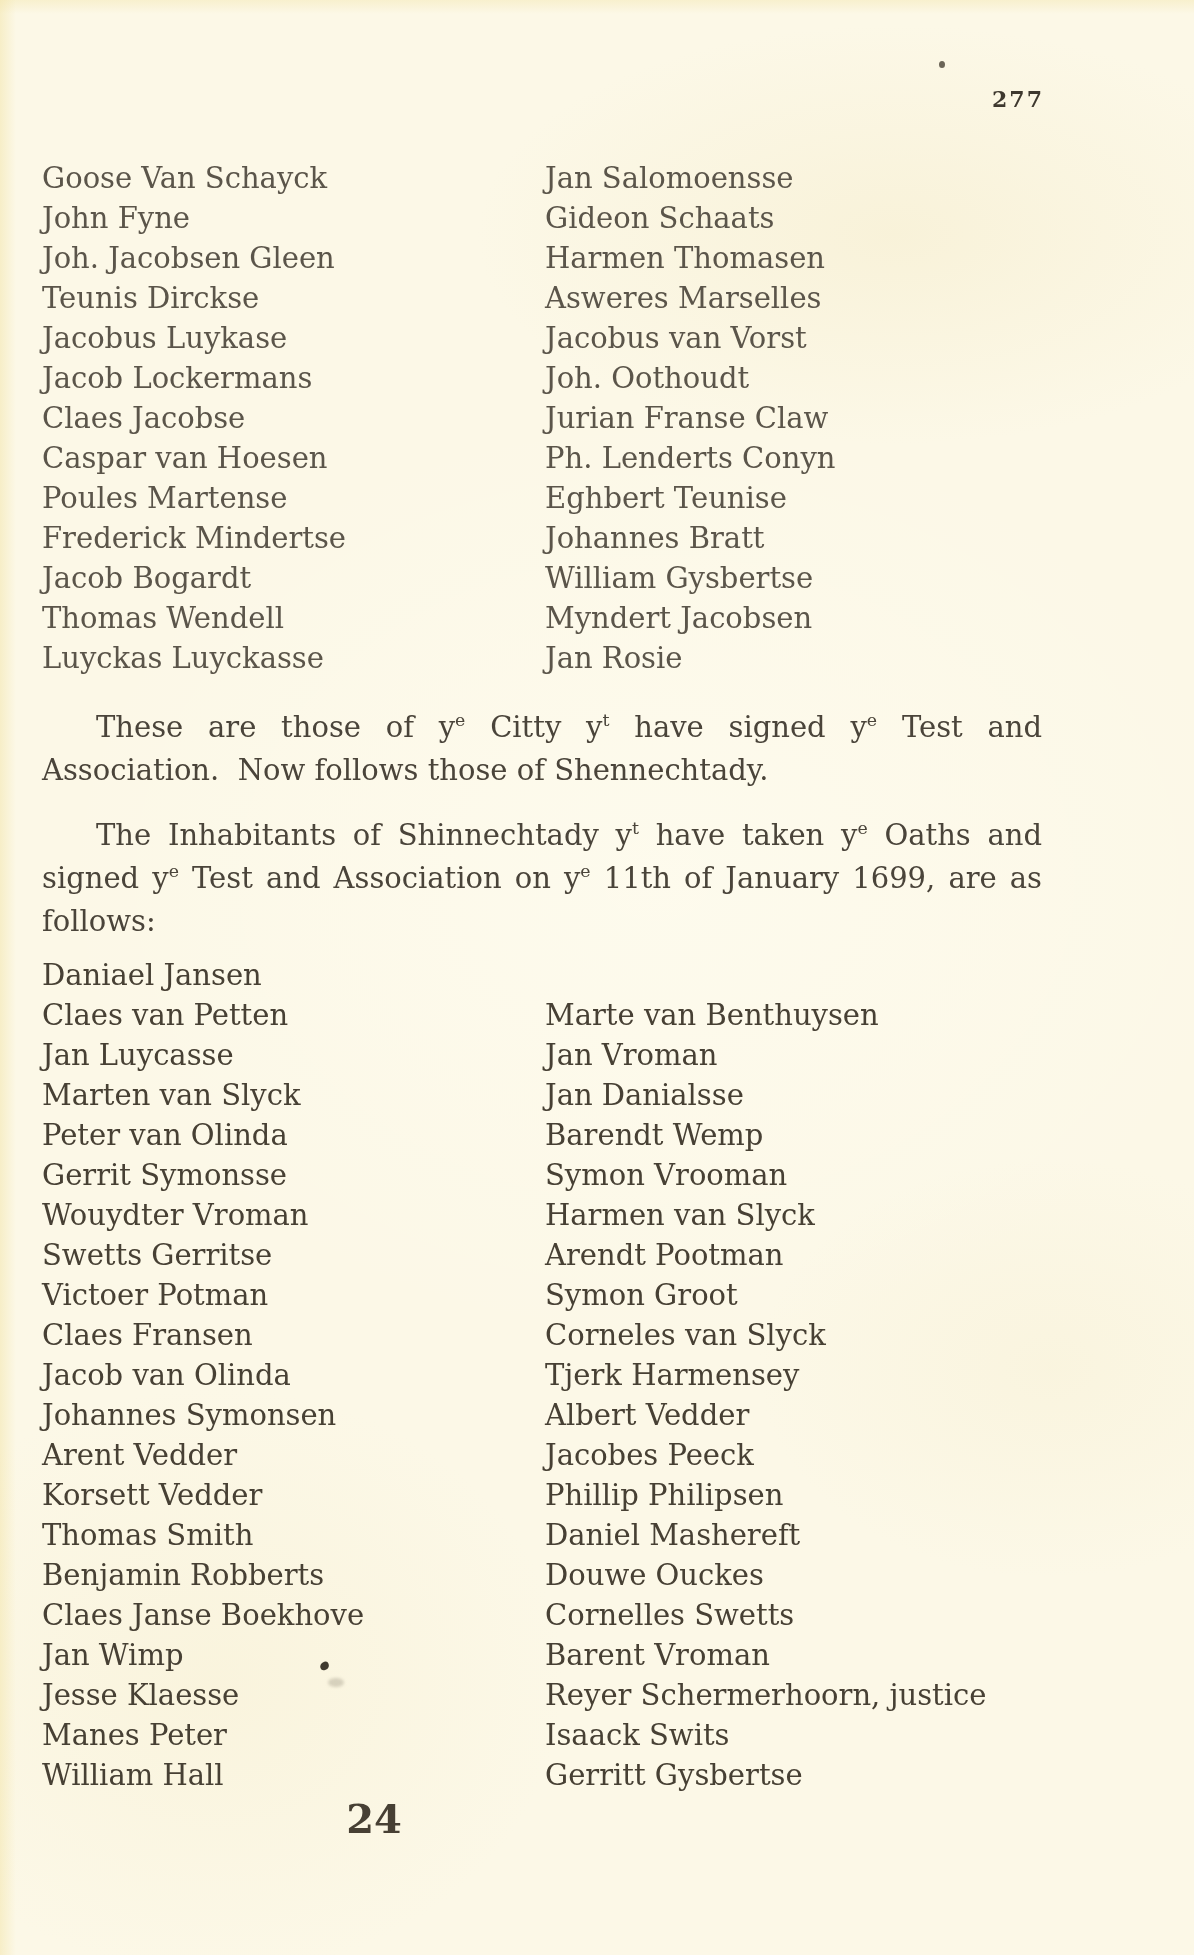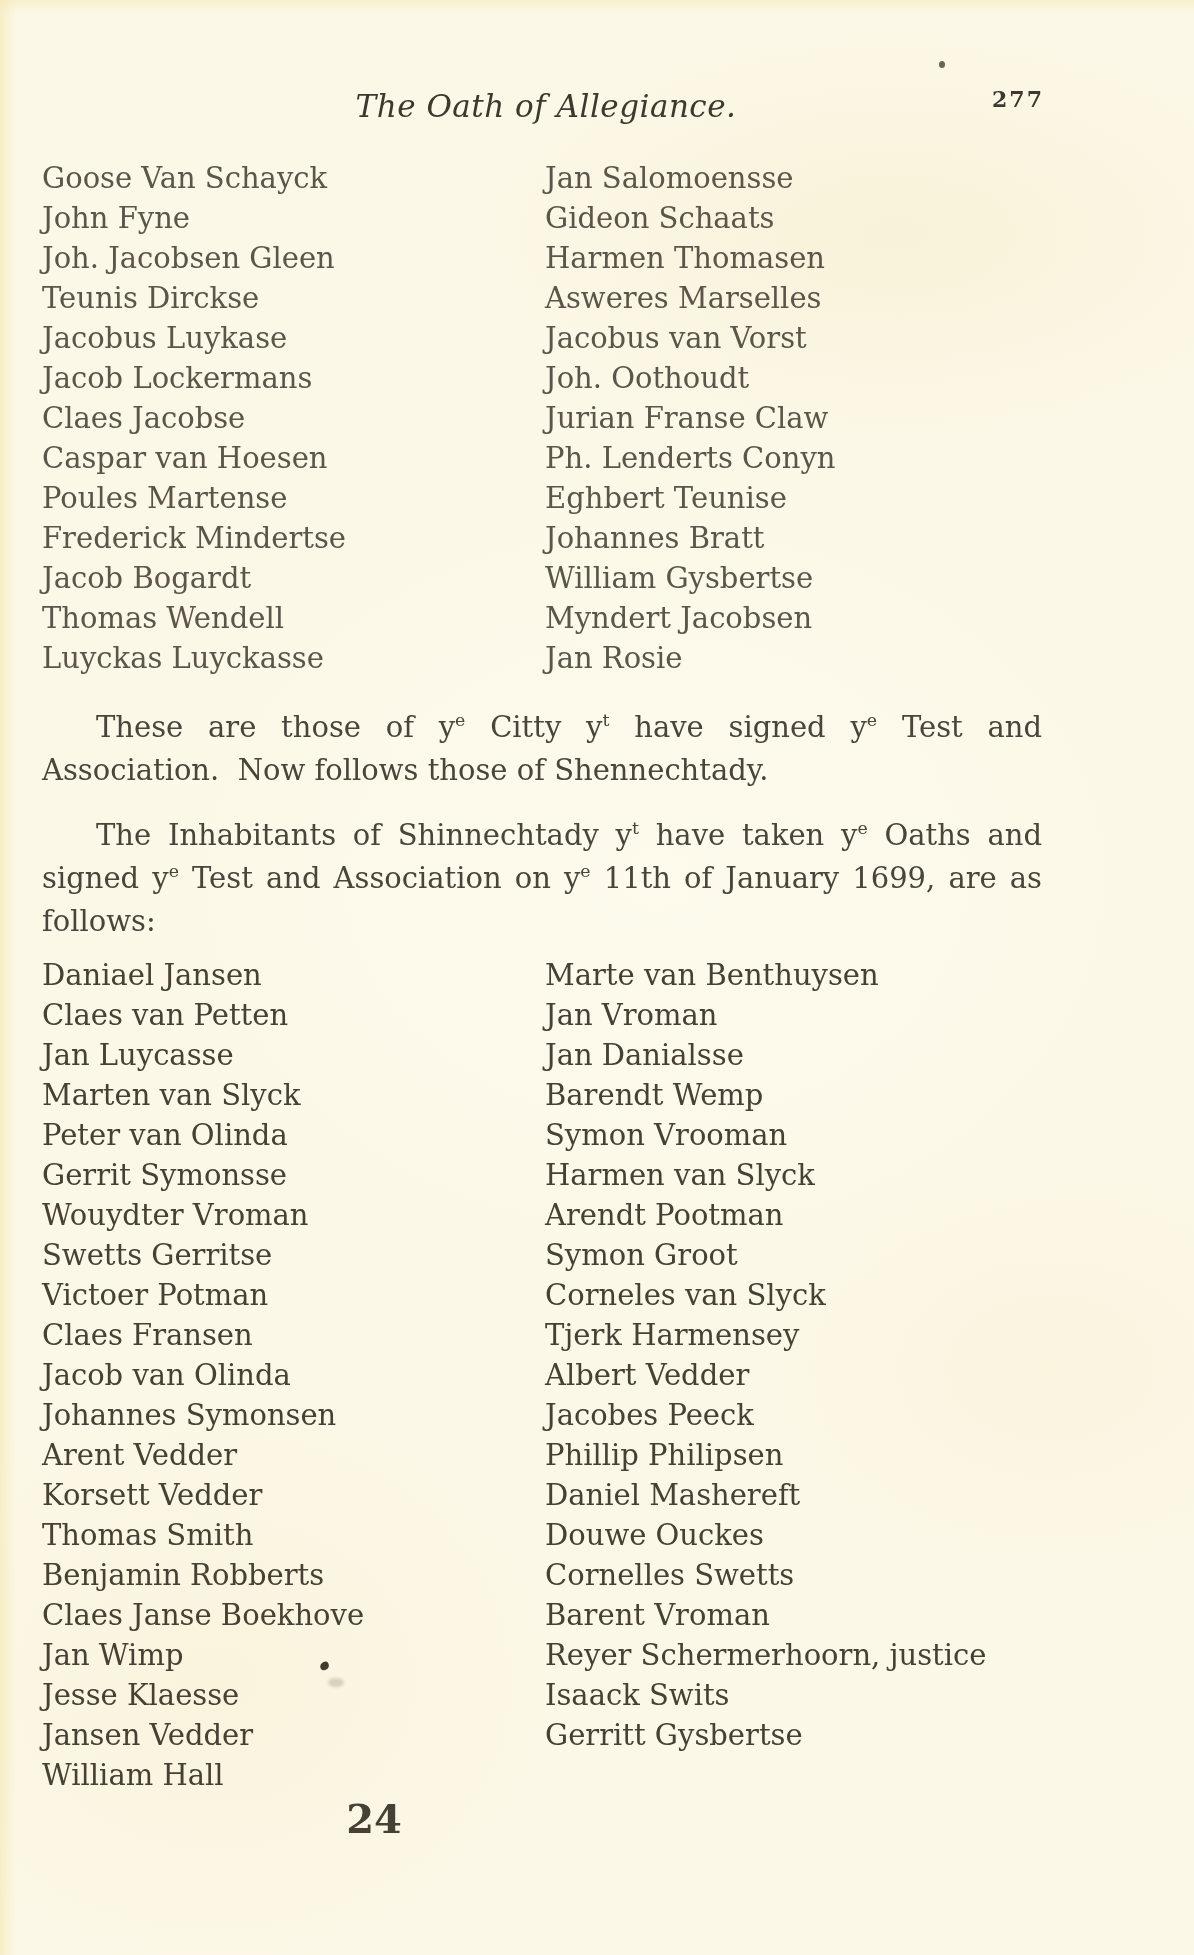--- a/index.html
+++ b/index.html
@@ -24,21 +24,21 @@
     position: absolute; left: 0; right: 0; text-align: center;
     font-style: italic; font-size: 31px; letter-spacing: .5px;
     color: var(--ink-header, #3e382e);
   }
   .page-number {
     position: absolute; right: 6px; top: -2px;
     font-weight: bold; font-size: 22px; letter-spacing: 2px;
     color: var(--ink-header, #39332a);
   }
 
-  .name-columns { display: flex; }
+  .name-columns { display: flex; align-items: flex-end; }
   .list1 { margin-top: 26px; }
   .list2 { margin-top: 12px; }
   .col-left { width: 503px; flex: none; }
   .col-right { flex: 1; }
   .name-line { font-size: 29px; line-height: 40px; white-space: nowrap; }
   .list1 .name-line { color: var(--ink-list-faded, #5b554a); }
   .list2 .name-line { color: var(--ink-list-dark, #474034); }
 
   .para {
     width: 1000px; margin: 0;
@@ -63,21 +63,20 @@
     background: #403a2f; border-radius: 60% 40% 55% 45%; transform: rotate(-20deg); }
   .speck-smudge { left: 328px; top: 1678px; width: 16px; height: 9px;
     background: rgba(122,114,96,.28); border-radius: 50%; filter: blur(1.5px); }
 </style>
 </head>
 <body>
 
 <div class="content">
 
   <header class="page-header">
-    <div class="running-title">The Oath of Allegiance.</div>
     <div class="page-number">277</div>
   </header>
 
   <section class="name-columns list1">
     <div class="col-left">
         <div class="name-line">Goose Van Schayck</div>
         <div class="name-line">John Fyne</div>
         <div class="name-line">Joh. Jacobsen Gleen</div>
         <div class="name-line">Teunis Dirckse</div>
         <div class="name-line">Jacobus Luykase</div>
@@ -125,21 +124,21 @@
         <div class="name-line">Claes Fransen</div>
         <div class="name-line">Jacob van Olinda</div>
         <div class="name-line">Johannes Symonsen</div>
         <div class="name-line">Arent Vedder</div>
         <div class="name-line">Korsett Vedder</div>
         <div class="name-line">Thomas Smith</div>
         <div class="name-line">Benjamin Robberts</div>
         <div class="name-line">Claes Janse Boekhove</div>
         <div class="name-line">Jan Wimp</div>
         <div class="name-line">Jesse Klaesse</div>
-        <div class="name-line">Jansen Vedder</div>
+        <div class="name-line">Manes Peter</div>
         <div class="name-line">William Hall</div>
       </div>
     <div class="col-right">
         <div class="name-line">Marte van Benthuysen</div>
         <div class="name-line">Jan Vroman</div>
         <div class="name-line">Jan Danialsse</div>
         <div class="name-line">Barendt Wemp</div>
         <div class="name-line">Symon Vrooman</div>
         <div class="name-line">Harmen van Slyck</div>
         <div class="name-line">Arendt Pootman</div>

